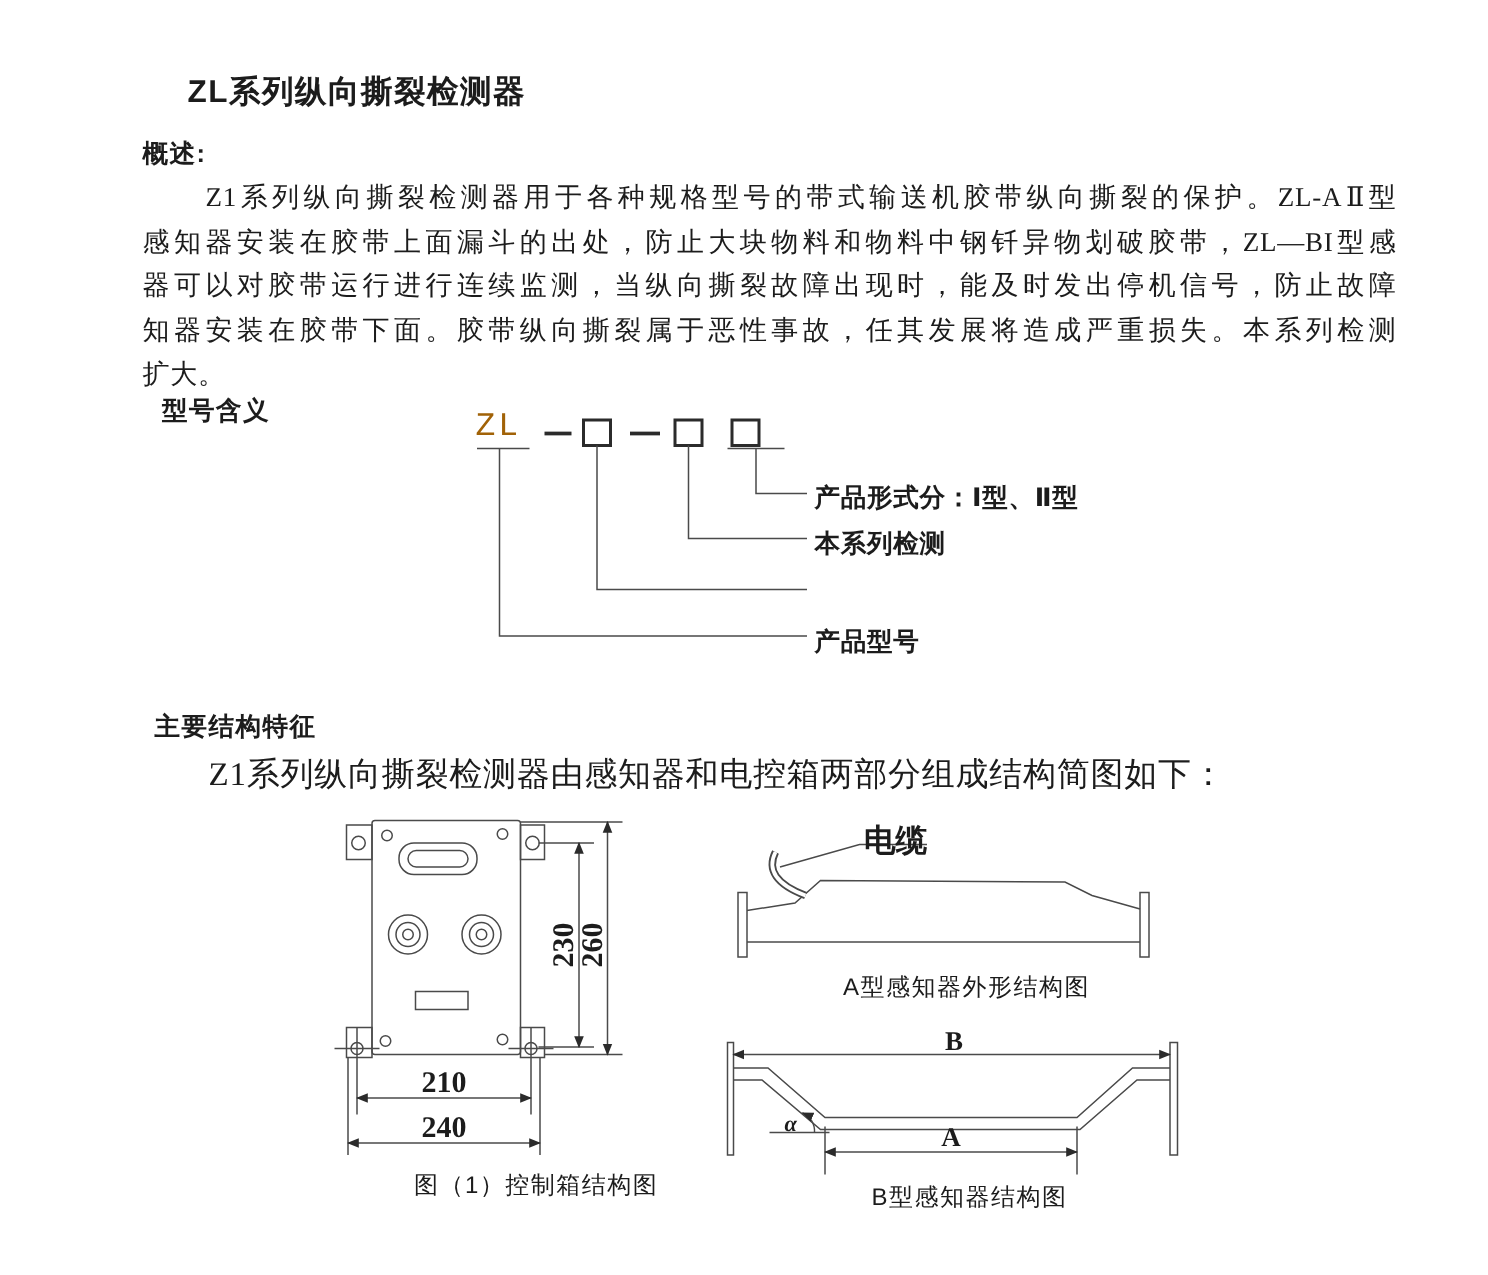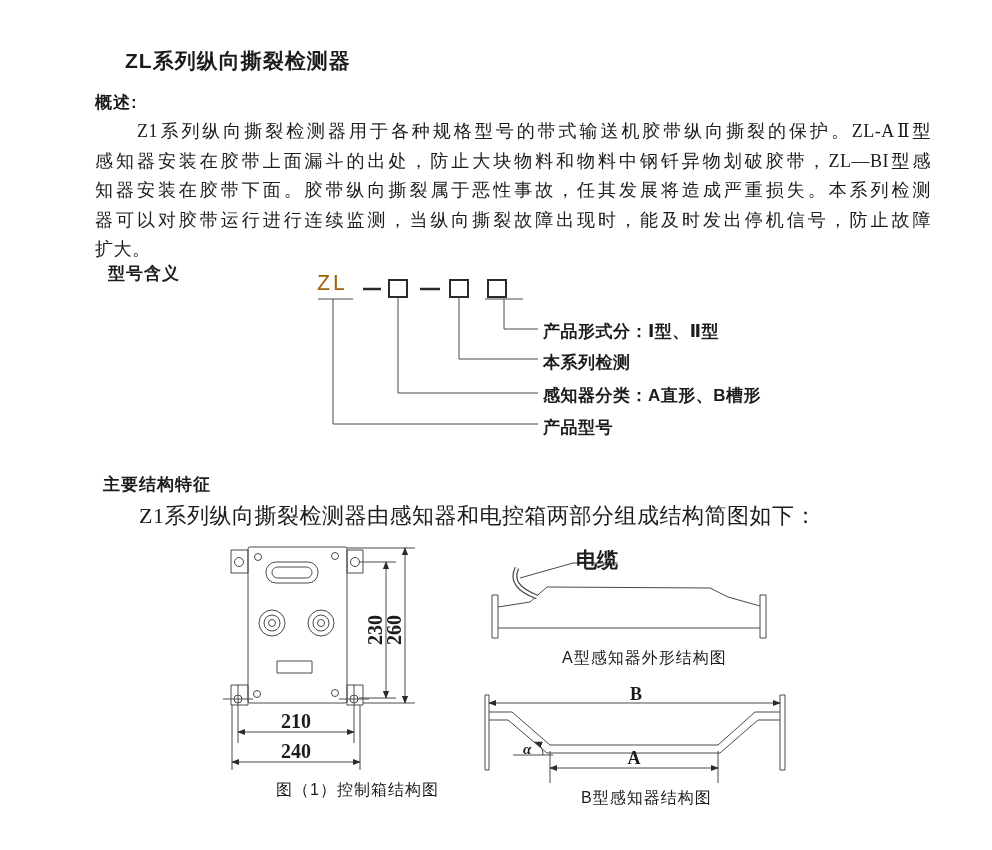--- a/index.html
+++ b/index.html
@@ -33,22 +33,22 @@
 
 <div id="page">
 
   <div class="abs doc-title" style="left:109px;top:47px;margin-left:16px;">ZL系列纵向撕裂检测器</div>
 
   <div class="abs sec-head" style="left:95px;top:91px;">概述:</div>
 
   <div class="abs para" style="left:95px;top:119px;">
     <div class="para-line first">Z1系列纵向撕裂检测器用于各种规格型号的带式输送机胶带纵向撕裂的保护。ZL-AⅡ型</div>
     <div class="para-line">感知器安装在胶带上面漏斗的出处，防止大块物料和物料中钢钎异物划破胶带，ZL—BI型感</div>
+    <div class="para-line">器可以对胶带运行进行连续监测，当纵向撕裂故障出现时，能及时发出停机信号，防止故障</div>
     <div class="para-line">知器安装在胶带下面。胶带纵向撕裂属于恶性事故，任其发展将造成严重损失。本系列检测</div>
-    <div class="para-line">器可以对胶带运行进行连续监测，当纵向撕裂故障出现时，能及时发出停机信号，防止故障</div>
     <div class="para-line last">扩大。</div>
   </div>
 
   <div class="abs sec-head" style="left:108px;top:262px;">型号含义</div>
 
   <svg class="abs" style="left:300px;top:270px;" width="480" height="168" viewBox="0 0 480 168">
 
     <path class="ln" d="M18,29 L53,29"></path>
     <path class="ln" d="M185,29 L223,29"></path>
 
@@ -61,21 +61,20 @@
 
     <path class="ln" d="M204,29 L204,59  L238,59"></path>
     <path class="ln" d="M159,27 L159,89  L238,89"></path>
     <path class="ln" d="M98,27  L98,123  L238,123"></path>
     <path class="ln" d="M33,29  L33,154  L238,154"></path>
   </svg>
 
   <div class="abs model-zl" style="left:317px;top:272px;">ZL</div>
   <div class="abs model-label" style="left:543px;top:320px;">产品形式分：Ⅰ型、Ⅱ型</div>
   <div class="abs model-label" style="left:543px;top:351px;">本系列检测</div>
-  <div class="abs model-label" style="left:543px;top:384px;">感知器分类：A直形、B槽形</div>
   <div class="abs model-label" style="left:543px;top:416px;">产品型号</div>
 
   <div class="abs sec-head" style="left:103px;top:473px;">主要结构特征</div>
   <div class="abs para" style="left:139px;top:501px;font-size:22px;letter-spacing:0.5px;">Z1系列纵向撕裂检测器由感知器和电控箱两部分组成结构简图如下：</div>
 
   <svg class="abs" style="left:215px;top:525px;" width="235" height="255" viewBox="0 0 235 255">
     <defs>
       <marker id="arr1" viewBox="0 0 10 10" refX="9" refY="5" markerWidth="8" markerHeight="8" orient="auto-start-reverse">
         <path d="M0,1 L10,5 L0,9 z" fill="#2b2b2b"></path>
       </marker>

